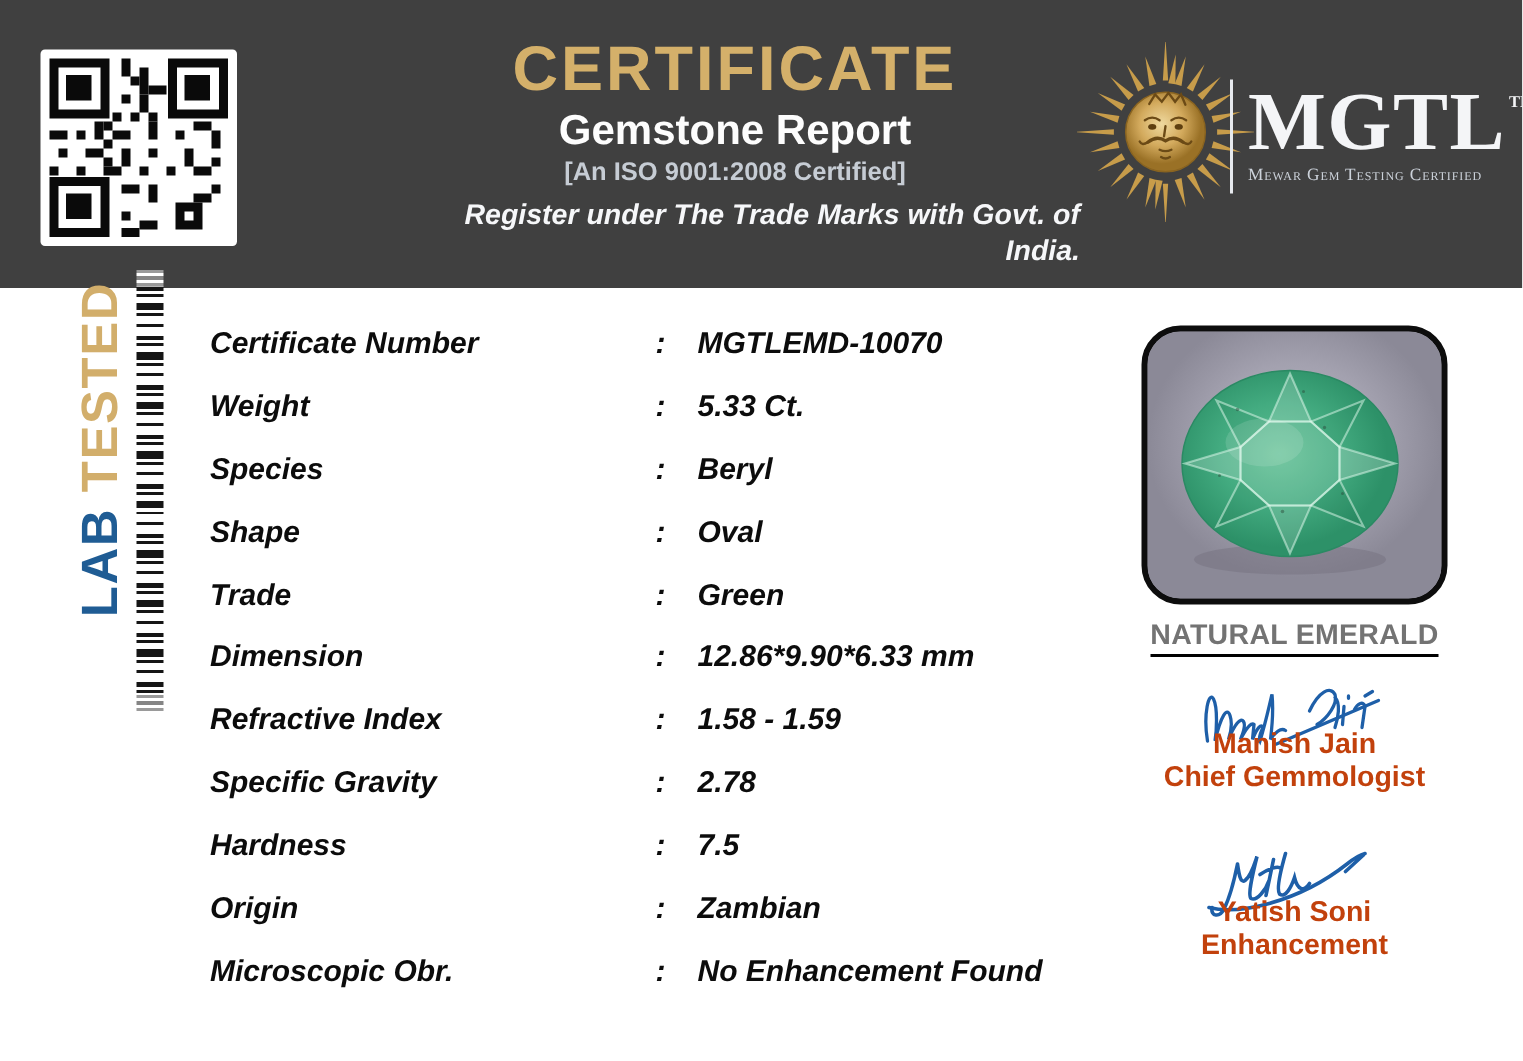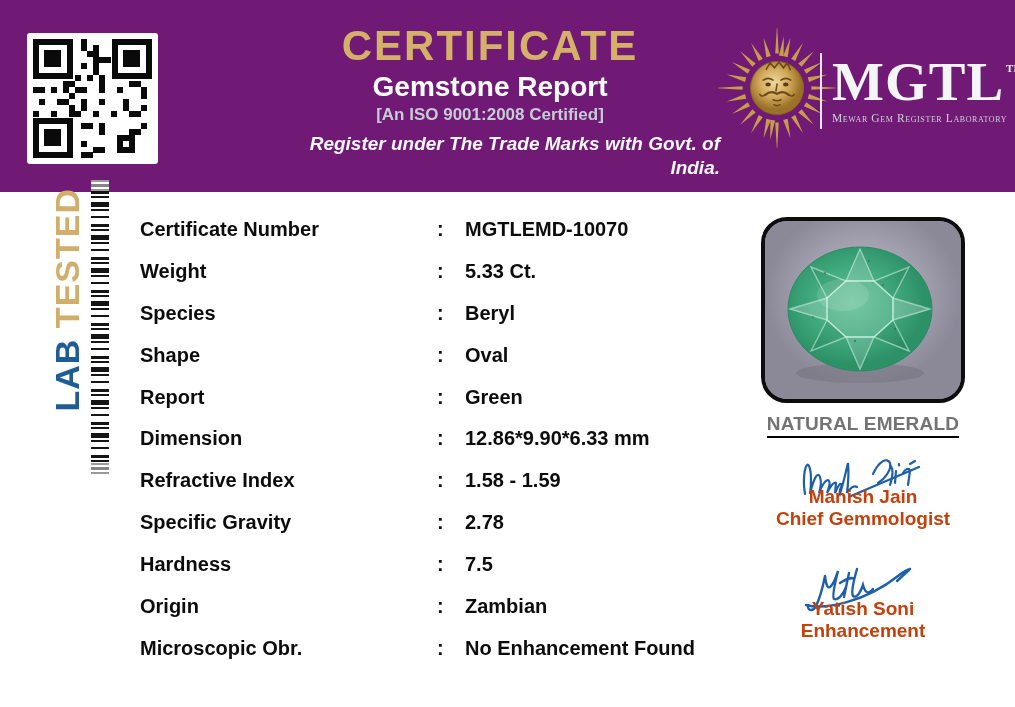--- a/index.html
+++ b/index.html
@@ -1,20 +1,20 @@
 <!DOCTYPE html>
 <html><head>
 <meta charset="utf-8">
 <style>
   html,body{margin:0;padding:0;background:#fff;}
   #cert{position:relative;width:1015px;height:707px;background:#ffffff;overflow:hidden;
         font-family:"Liberation Sans",sans-serif;}
 
   
-  .header{position:absolute;left:0;top:0;width:1015px;height:192px;background:#701a75;}
+  .header{position:absolute;left:0;top:0;width:1015px;height:192px;background:#404040;}
 
   .qr-box{position:absolute;left:27px;top:33px;width:131px;height:131px;background:#fff;border-radius:3px;}
 
   .hdr-center{position:absolute;left:250px;top:22px;width:480px;text-align:center;color:#fff;}
   .hdr-title{font-size:42px;font-weight:bold;letter-spacing:2px;color:#d4b06a;line-height:48px;}
   .hdr-sub{font-size:28px;font-weight:bold;color:#fdfdfd;line-height:32px;margin-top:1px;}
   .hdr-iso{font-size:17px;font-weight:bold;color:#c6ccd4;line-height:20px;margin-top:2px;}
   .hdr-register{font-size:19px;font-weight:bold;font-style:italic;color:#f6f7f9;line-height:24px;
                 max-width:460px;margin:7px auto 0;text-align:right;}
 
@@ -40,21 +40,21 @@
   .barcode-end{height:11px;background:repeating-linear-gradient(to bottom,
       #9a9a9a 0 2px,#fff 2px 4px,#858585 4px 7px,#fff 7px 9px);}
   .barcode-main{height:272px;background:repeating-linear-gradient(to bottom,
       #151515 0 3px,#fff 3px 5px,#151515 5px 7px,#fff 7px 11px,
       #151515 11px 16px,#fff 16px 18px,#151515 18px 20px,#fff 20px 25px,
       #151515 25px 27px,#fff 27px 33px);}
 
   
   .fields{position:absolute;left:140px;top:214px;width:600px;color:#0c0c0c;}
   .field-row{display:grid;grid-template-columns:297px 28px 245px;min-height:41.9px;}
-  .field-label,.field-colon,.field-value{font-size:20px;font-weight:bold;line-height:30px;}
+  .field-label,.field-colon,.field-value{font-size:20px;font-weight:bold;line-height:30px;font-style:italic;}
   .field-value{max-width:238px;}
 
   
   .rightcol{position:absolute;left:761px;top:217px;width:204px;text-align:center;}
   .photo{box-sizing:border-box;width:204px;height:186px;border:4px solid #0d0d0d;border-radius:26px;
          overflow:hidden;background:#9b99a7;}
   .caption{display:inline-block;margin-top:10px;font-size:19px;font-weight:bold;color:#737373;
            letter-spacing:0.2px;border-bottom:2.5px solid #000;padding-bottom:1px;white-space:nowrap;}
   .sig-svg{display:block;margin:6px auto -16px;}
   .sig-svg.second{margin-top:26px;margin-bottom:-14px;}
@@ -189,21 +189,21 @@
           <path d="M56,72 Q60,74 64,72"></path>
           <path d="M57,77 Q60,79 63,77"></path>
           <path d="M49,41 L53,34.5 L57.5,39.5 L62,33.5 L66.5,39.5 L70.5,34.5 L73.5,41.5"></path>
         </g>
         <ellipse cx="51" cy="56.5" rx="2.8" ry="2" fill="#5e3f10"></ellipse>
         <ellipse cx="69" cy="56.5" rx="2.8" ry="2" fill="#5e3f10"></ellipse>
       </svg>
       <div class="logo-divider"></div>
       <div class="brand-wrap">
         <div class="brand"><span>MGTL</span><sup>TM</sup></div>
-        <div class="brand-tagline">Mewar Gem Register Laboratory</div>
+        <div class="brand-tagline">Mewar Gem Testing Certified</div>
       </div>
     </div>
   </div>
 
   <div class="labtested-wrap">
     <div class="labtested">
       <span class="lab-word">LAB</span>
       <span class="tested-word">TESTED</span>
     </div>
   </div>
@@ -228,21 +228,21 @@
       <div class="field-label">Species</div>
       <div class="field-colon">:</div>
       <div class="field-value">Beryl</div>
     </div>
     <div class="field-row">
       <div class="field-label">Shape</div>
       <div class="field-colon">:</div>
       <div class="field-value">Oval</div>
     </div>
     <div class="field-row">
-      <div class="field-label">Report</div>
+      <div class="field-label">Trade</div>
       <div class="field-colon">:</div>
       <div class="field-value">Green</div>
     </div>
     <div class="field-row">
       <div class="field-label">Dimension</div>
       <div class="field-colon">:</div>
       <div class="field-value">12.86*9.90*6.33 mm</div>
     </div>
     <div class="field-row">
       <div class="field-label">Refractive Index</div>

